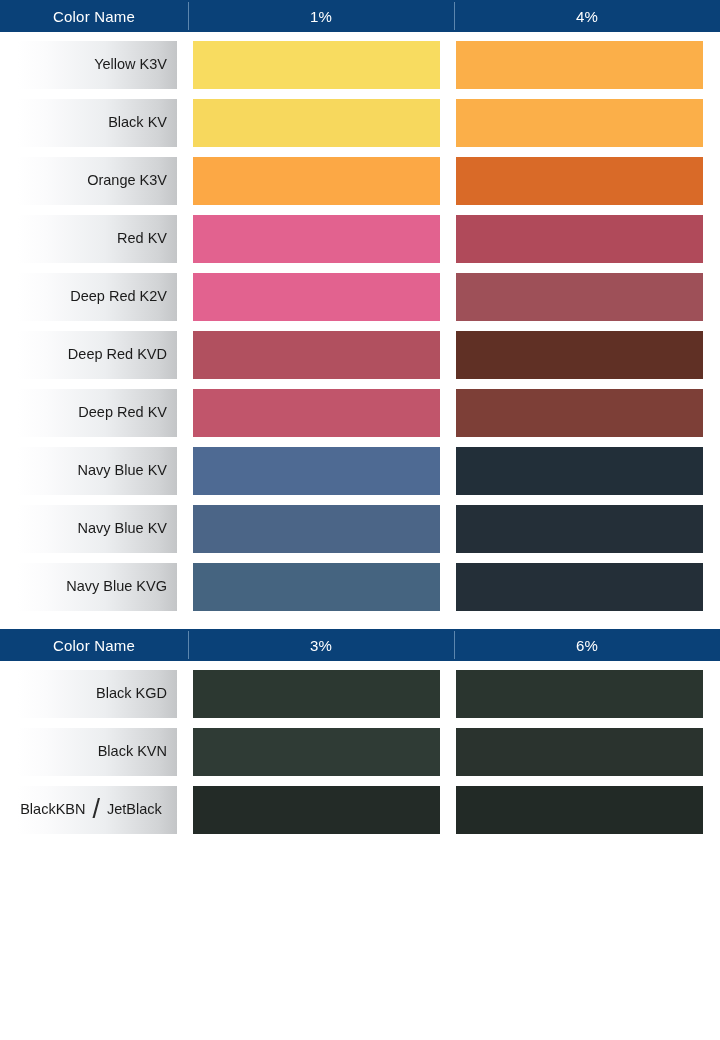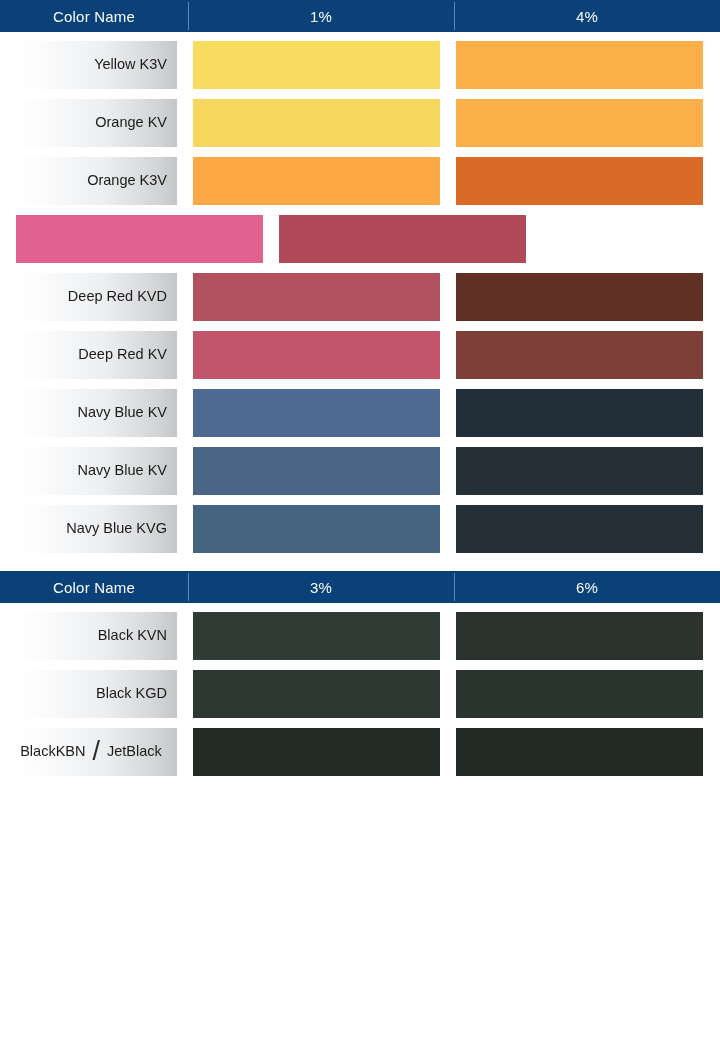--- a/index.html
+++ b/index.html
@@ -133,38 +133,46 @@
     </div>
     <div class="rows" id="table-1-rows">
         <div class="data-row">
           <div class="name-cell">Yellow K3V</div>
           <div class="swatch-gap"></div>
           <div class="swatch" style="background: rgb(248, 220, 96);"></div>
           <div class="swatch-gap"></div>
           <div class="swatch" style="background: rgb(251, 175, 73);"></div>
         </div>
         <div class="data-row">
-          <div class="name-cell">Orange KV</div>
+          <div class="name-cell">Black KV</div>
           <div class="swatch-gap"></div>
           <div class="swatch" style="background: rgb(247, 216, 93);"></div>
           <div class="swatch-gap"></div>
           <div class="swatch" style="background: rgb(251, 175, 73);"></div>
         </div>
         <div class="data-row">
           <div class="name-cell">Orange K3V</div>
           <div class="swatch-gap"></div>
           <div class="swatch" style="background: rgb(252, 168, 69);"></div>
           <div class="swatch-gap"></div>
           <div class="swatch" style="background: rgb(217, 106, 40);"></div>
         </div>
         <div class="data-row">
+          <div class="name-cell">Red KV</div>
           <div class="swatch-gap"></div>
           <div class="swatch" style="background: rgb(226, 98, 143);"></div>
           <div class="swatch-gap"></div>
           <div class="swatch" style="background: rgb(176, 74, 90);"></div>
+        </div>
+        <div class="data-row">
+          <div class="name-cell">Deep Red K2V</div>
+          <div class="swatch-gap"></div>
+          <div class="swatch" style="background: rgb(226, 98, 143);"></div>
+          <div class="swatch-gap"></div>
+          <div class="swatch" style="background: rgb(158, 80, 88);"></div>
         </div>
         <div class="data-row">
           <div class="name-cell">Deep Red KVD</div>
           <div class="swatch-gap"></div>
           <div class="swatch" style="background: rgb(177, 80, 95);"></div>
           <div class="swatch-gap"></div>
           <div class="swatch" style="background: rgb(96, 48, 37);"></div>
         </div>
         <div class="data-row">
           <div class="name-cell">Deep Red KV</div>
@@ -200,32 +208,32 @@
   <div class="table-spacer"></div>
 
   <div class="table-block">
     <div class="header-row">
       <div class="header-cell name-col">Color Name</div>
       <div class="header-cell swatch-col">3%</div>
       <div class="header-cell swatch-col">6%</div>
     </div>
     <div class="rows" id="table-2-rows">
         <div class="data-row">
+          <div class="name-cell">Black KGD</div>
+          <div class="swatch-gap"></div>
+          <div class="swatch" style="background: rgb(44, 56, 49);"></div>
+          <div class="swatch-gap"></div>
+          <div class="swatch" style="background: rgb(42, 53, 47);"></div>
+        </div>
+        <div class="data-row">
           <div class="name-cell">Black KVN</div>
           <div class="swatch-gap"></div>
           <div class="swatch" style="background: rgb(47, 59, 53);"></div>
           <div class="swatch-gap"></div>
           <div class="swatch" style="background: rgb(42, 51, 46);"></div>
-        </div>
-        <div class="data-row">
-          <div class="name-cell">Black KGD</div>
-          <div class="swatch-gap"></div>
-          <div class="swatch" style="background: rgb(44, 56, 49);"></div>
-          <div class="swatch-gap"></div>
-          <div class="swatch" style="background: rgb(42, 53, 47);"></div>
         </div>
         <div class="data-row">
           <div class="name-cell">
             <div class="split-label">
               <div class="side left">
                 <span>Black</span>
                 <span>KBN</span>
               </div>
               <div class="slash">/</div>
               <div class="side right">

